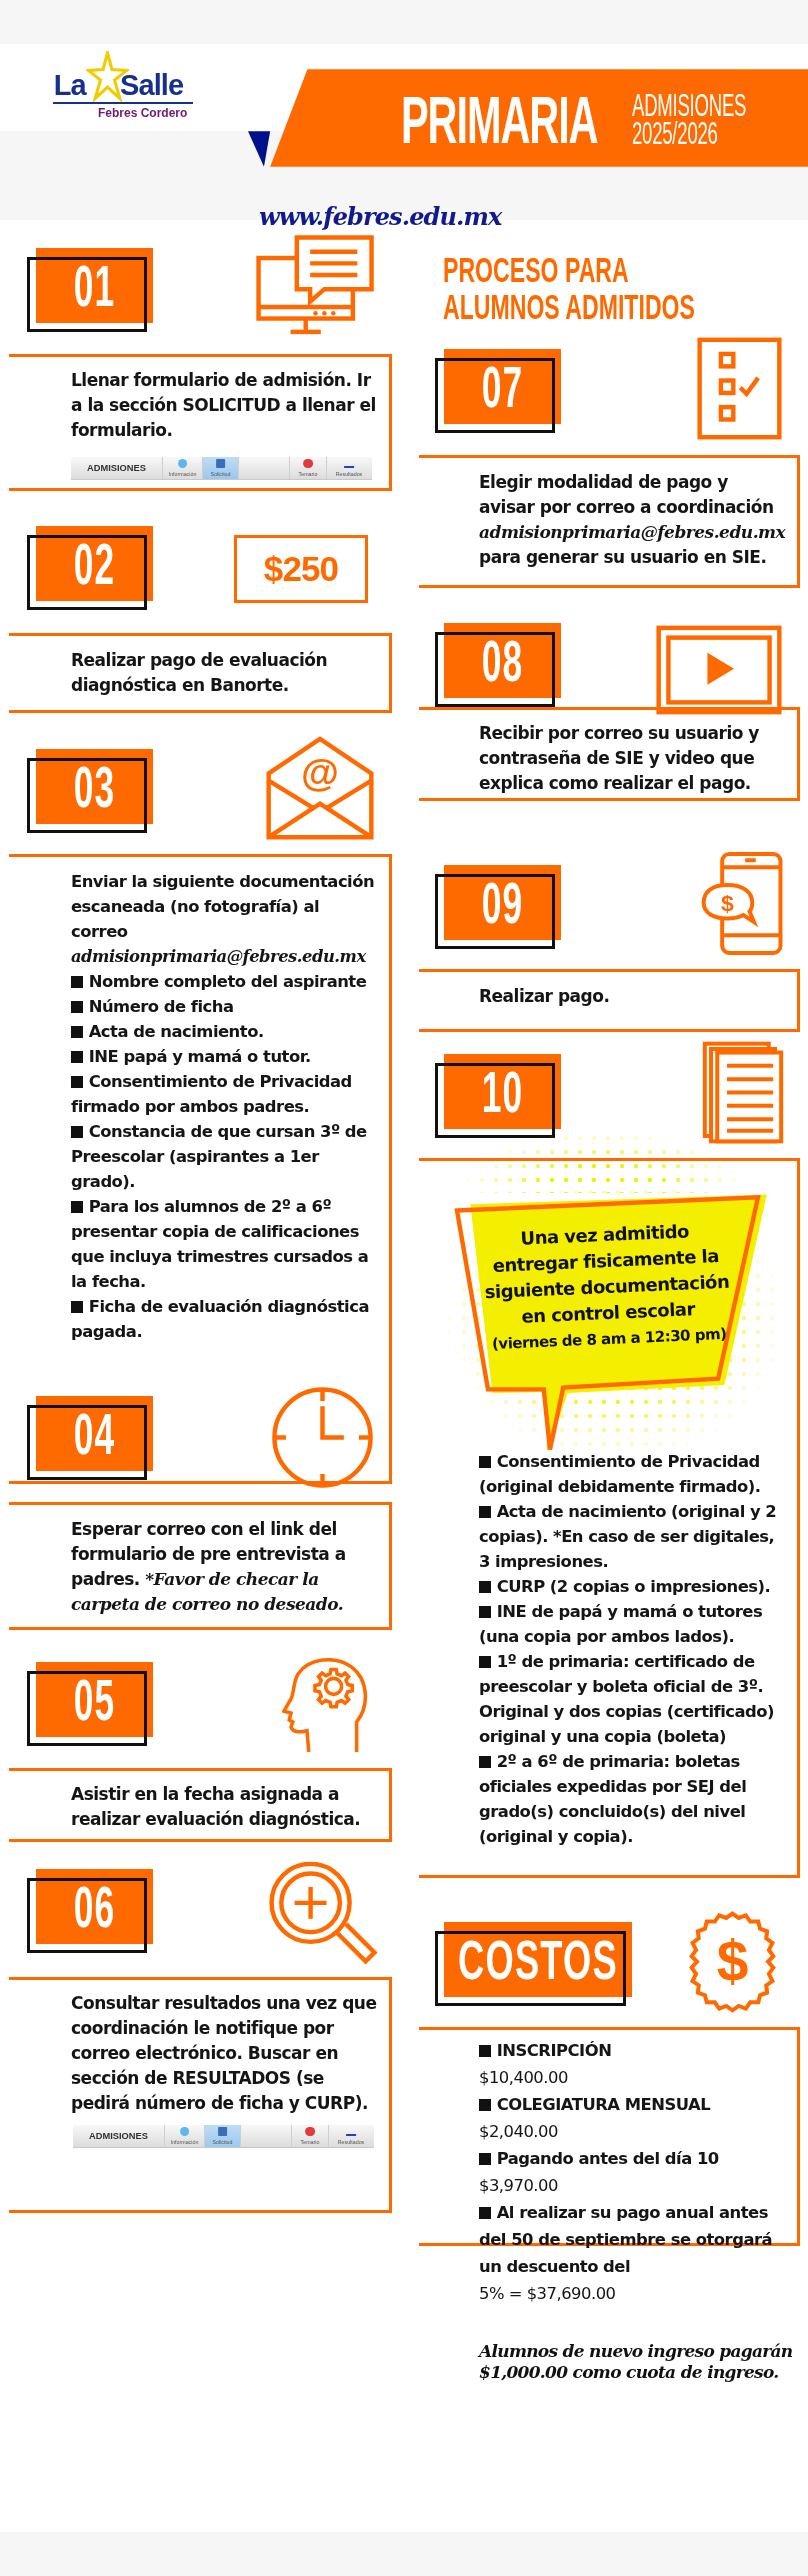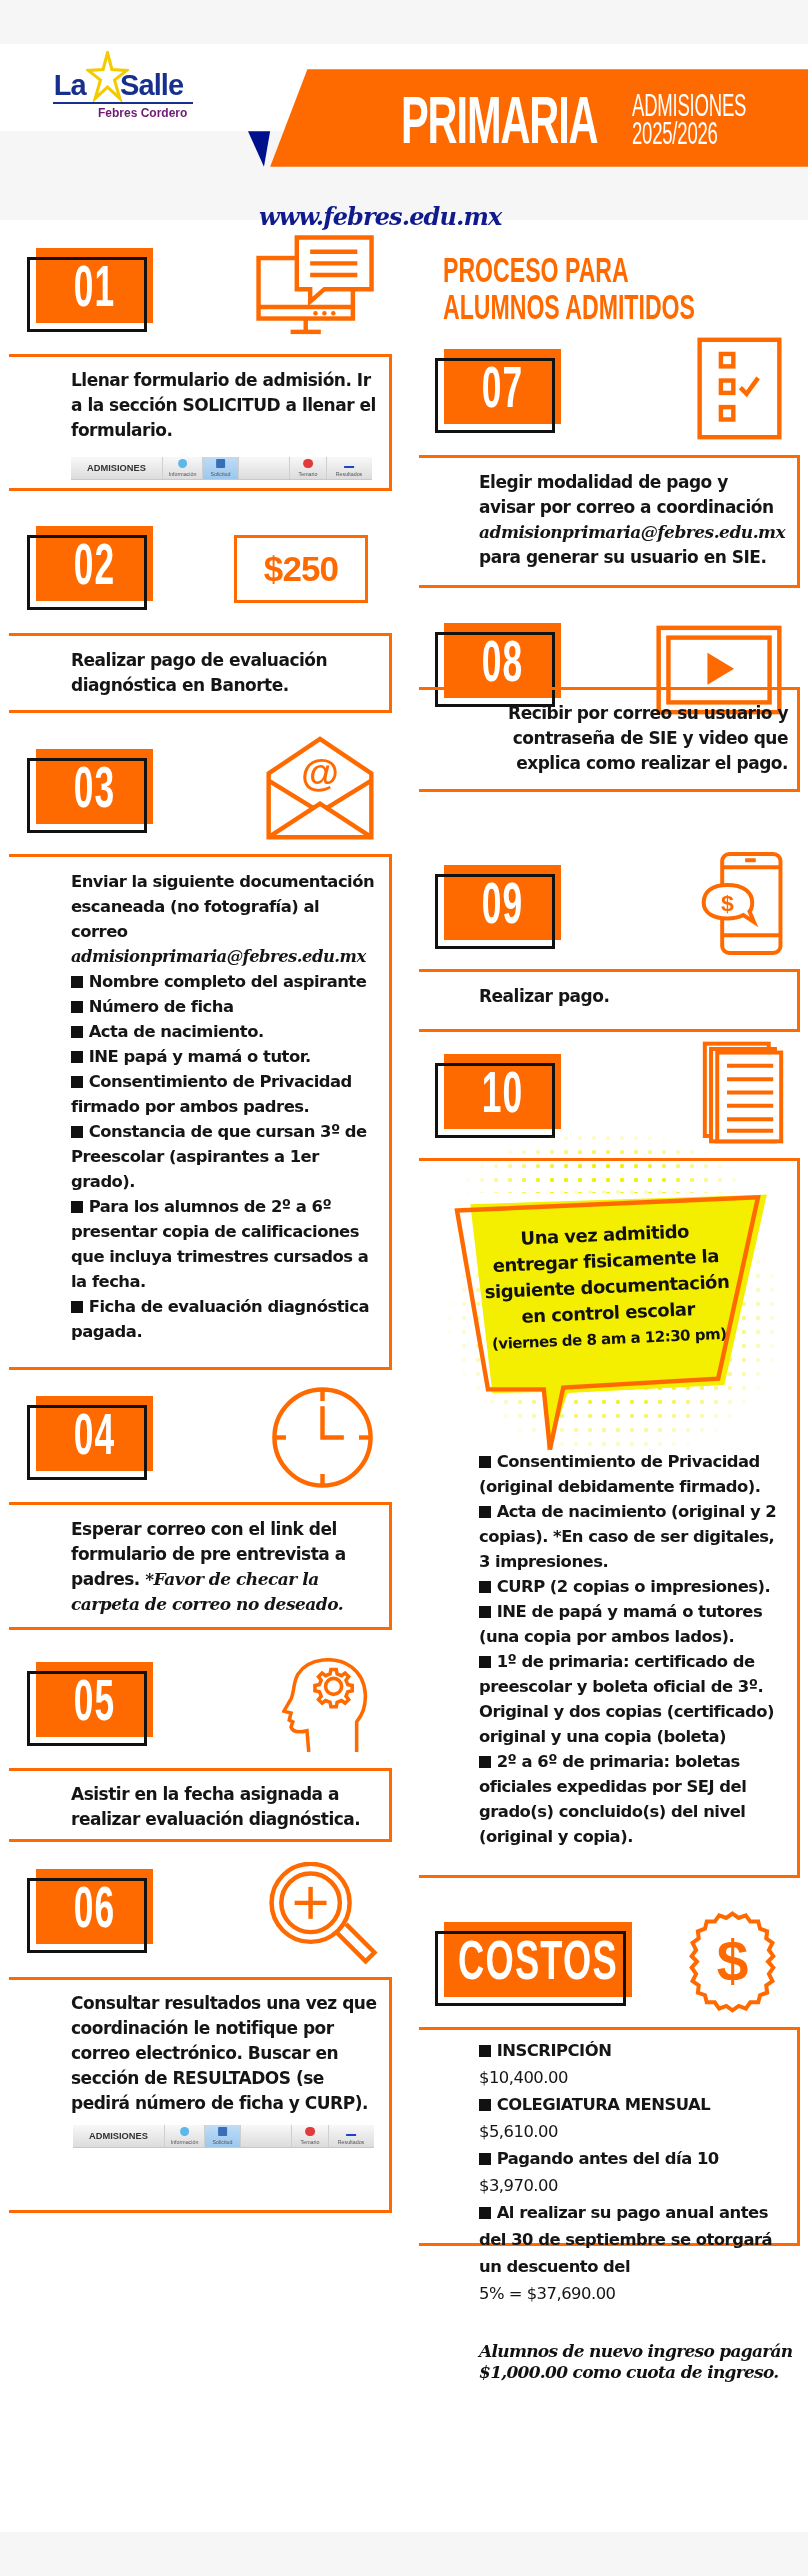--- a/index.html
+++ b/index.html
@@ -149,21 +149,21 @@
 </div>
 <svg class="icon" style="left:266px;top:736px;width:108px;height:105px;" viewBox="0 0 122 118">
   <g fill="none" stroke="#ff6a00" stroke-width="5" stroke-linejoin="miter">
     <path d="M3,42 L61,3 L119,42 V114 H3 Z"></path>
     <path d="M3,50 L55,82"></path>
     <path d="M119,50 L67,82"></path>
     <path d="M3,114 L61,76 L119,114"></path>
   </g>
   <text x="61" y="56" text-anchor="middle" font-family="Liberation Sans, sans-serif" font-weight="bold" font-size="44" fill="#ff6a00">@</text>
 </svg>
-<div class="tbox" style="left:9px;top:854px;width:383px;height:516px;">
+<div class="tbox" style="left:9px;top:854px;width:383px;height:630px;">
   <div class="txt tight" style="top:12.4px;">
     <div>Enviar la siguiente documentación escaneada (no fotografía) al correo</div>
     <div class="it">admisionprimaria@febres.edu.mx</div>
     <div class="bul">Nombre completo del aspirante</div>
     <div class="bul">Número de ficha</div>
     <div class="bul">Acta de nacimiento.</div>
     <div class="bul">INE papá y mamá o tutor.</div>
     <div class="bul">Consentimiento de Privacidad firmado por ambos padres.</div>
     <div class="bul">Constancia de que cursan 3º de Preescolar (aspirantes a 1er grado).</div>
     <div class="bul">Para los alumnos de 2º a 6º presentar copia de calificaciones que incluya trimestres cursados a la fecha.</div>
@@ -278,21 +278,21 @@
     <div class="frame"></div>
   <div class="num">08</div>
 </div>
 <svg class="icon" style="left:656px;top:625px;width:126px;height:90px;" viewBox="0 0 142 101">
   <g fill="none" stroke="#ff6a00" stroke-width="5">
     <rect x="3" y="3" width="136" height="95"></rect>
     <rect x="14" y="14" width="114" height="73"></rect>
   </g>
   <polygon points="58,31 58,67 88,49" fill="#ff6a00"></polygon>
 </svg>
-<div class="tbox" style="left:419px;top:687px;width:381px;height:105px;text-align:right;">
+<div class="tbox" style="left:419px;top:707px;width:381px;height:94px;">
   <div class="txt" style="top:10.6px;left:60px;">Recibir por correo su usuario y contraseña de SIE y video que explica como realizar el pago.</div>
 </div>
 
 <div class="badge" style="left:435px;top:865px;">
   <div class="bg"></div>
     <div class="frame"></div>
   <div class="num">09</div>
 </div>
 <svg class="icon" style="left:701px;top:851px;width:83px;height:105px;" viewBox="0 0 94 118">
   <g fill="none" stroke="#ff6a00" stroke-width="4.5">
@@ -359,24 +359,24 @@
 </div>
 <svg class="icon" style="left:681px;top:1910px;width:103px;height:103px;" viewBox="0 0 116 116">
   <path fill="none" stroke="#ff6a00" stroke-width="4.5" d="M58,4 L65,9 L73,6 L78,13 L87,13 L89,21 L97,24 L96,32 L103,37 L99,45 L104,52 L98,58 L104,65 L99,72 L103,80 L96,85 L97,93 L89,96 L87,104 L78,104 L73,111 L65,108 L58,113 L51,108 L43,111 L38,104 L29,104 L27,96 L19,93 L20,85 L13,80 L17,72 L12,65 L18,58 L12,52 L17,45 L13,37 L20,32 L19,24 L27,21 L29,13 L38,13 L43,6 L51,9 Z"></path>
   <text x="58" y="80" text-anchor="middle" font-family="Liberation Sans, sans-serif" font-weight="bold" font-size="64" fill="#ff6a00">$</text>
 </svg>
 <div class="tbox" style="left:419px;top:2027px;width:381px;height:219px;">
   <div class="txt tight" style="top:7px;left:60px;line-height:27px;">
     <div class="bul">INSCRIPCIÓN</div>
     <div style="font-weight:normal;">$10,400.00</div>
     <div class="bul">COLEGIATURA MENSUAL</div>
-    <div style="font-weight:normal;">$5,610.00</div>
+    <div style="font-weight:normal;">$2,040.00</div>
     <div class="bul">Pagando antes del día 10</div>
     <div style="font-weight:normal;">$3,970.00</div>
-    <div class="bul">Al realizar su pago anual antes del 30 de septiembre se otorgará un descuento del</div>
+    <div class="bul">Al realizar su pago anual antes del 50 de septiembre se otorgará un descuento del</div>
     <div style="font-weight:normal;">5% = $37,690.00</div>
   </div>
 </div>
 <div class="costs-note">
   <div>Alumnos de nuevo ingreso pagarán</div>
   <div>$1,000.00 como cuota de ingreso.</div>
 </div>
 
 
 </body></html>

